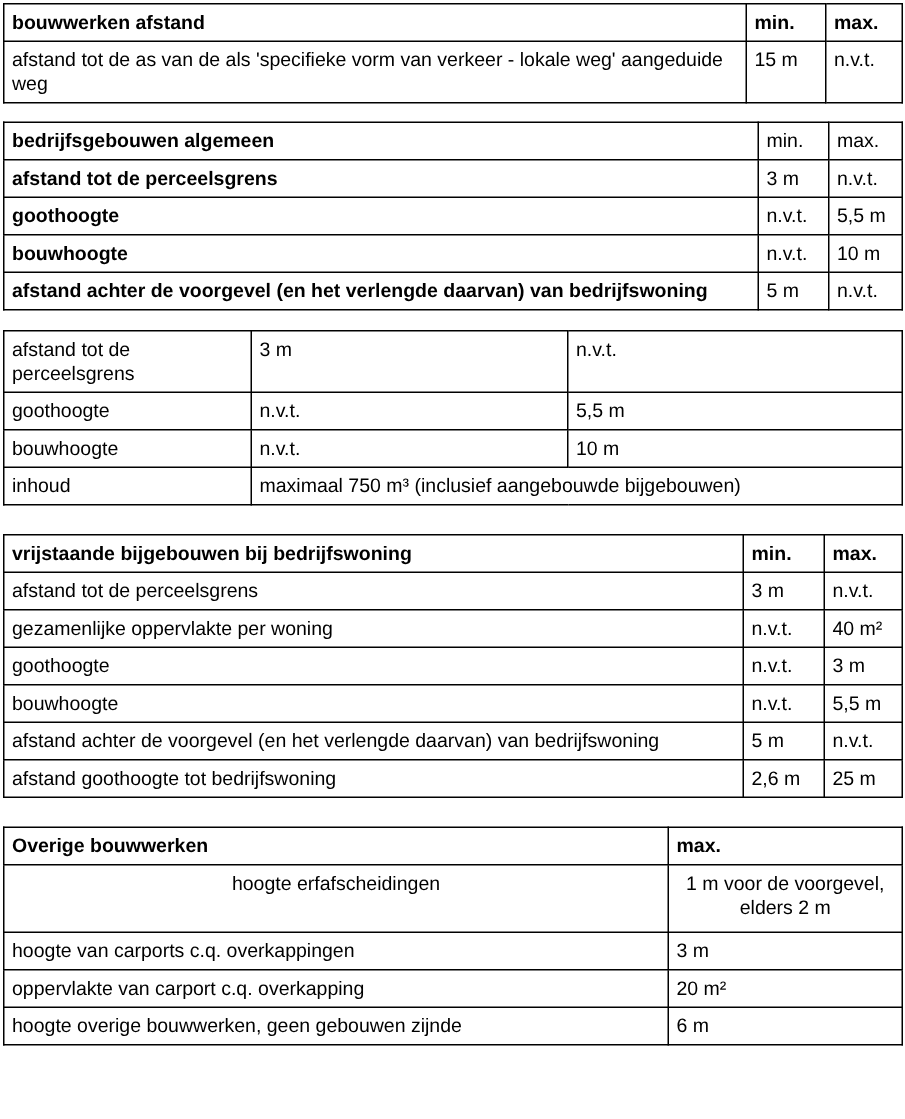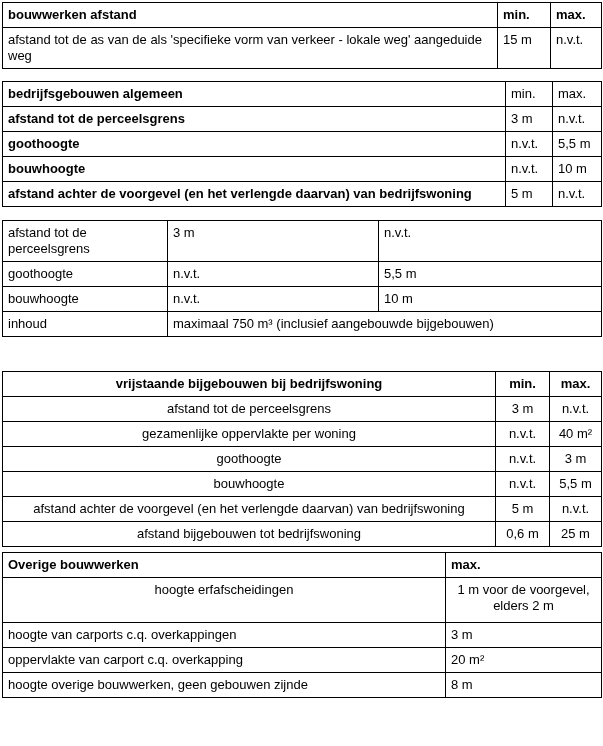--- a/index.html
+++ b/index.html
@@ -26,22 +26,22 @@
     padding: 4px 5px;
     vertical-align: top;
     line-height: 16px;
     overflow: hidden;
     word-wrap: break-word;
   }
   .b { font-weight: bold; }
   .t1 { margin-top: 2px; }
   .t2 { margin-top: 12px; }
   .t3 { margin-top: 13px; }
-  .t4 { margin-top: 34px; text-align: center; }
-  .t5 { margin-top: 5px; }
+  .t4 { margin-top: 19px; }
+  .t5 { margin-top: 19px; }
   .t1 tr.content td { height: 32px; }
   .t3 tr.tall td { height: 32px; }
   .t5 tr.tall td { height: 36px; text-align: center; }
   td.justify { text-align: justify; }
 </style>
 </head>
 <body>
 
 <table class="t t1">
   <colgroup>
@@ -158,22 +158,22 @@
     <td>bouwhoogte</td>
     <td>n.v.t.</td>
     <td>5,5 m</td>
   </tr>
   <tr>
     <td>afstand achter de voorgevel (en het verlengde daarvan) van bedrijfswoning</td>
     <td>5 m</td>
     <td>n.v.t.</td>
   </tr>
   <tr>
-    <td>afstand bijgebouwen tot bedrijfswoning</td>
-    <td>0,6 m</td>
+    <td>afstand goothoogte tot bedrijfswoning</td>
+    <td>2,6 m</td>
     <td>25 m</td>
   </tr>
 </tbody>
   </table>
 
 <table class="t t5">
   <colgroup>
       <col style="width:443px">
       <col style="width:156px">
     </colgroup>
@@ -189,16 +189,16 @@
   <tr>
     <td>hoogte van carports c.q. overkappingen</td>
     <td>3 m</td>
   </tr>
   <tr>
     <td>oppervlakte van carport c.q. overkapping</td>
     <td>20 m²</td>
   </tr>
   <tr>
     <td>hoogte overige bouwwerken, geen gebouwen zijnde</td>
-    <td>8 m</td>
+    <td>6 m</td>
   </tr>
 </tbody>
   </table>
 
 </body></html>

